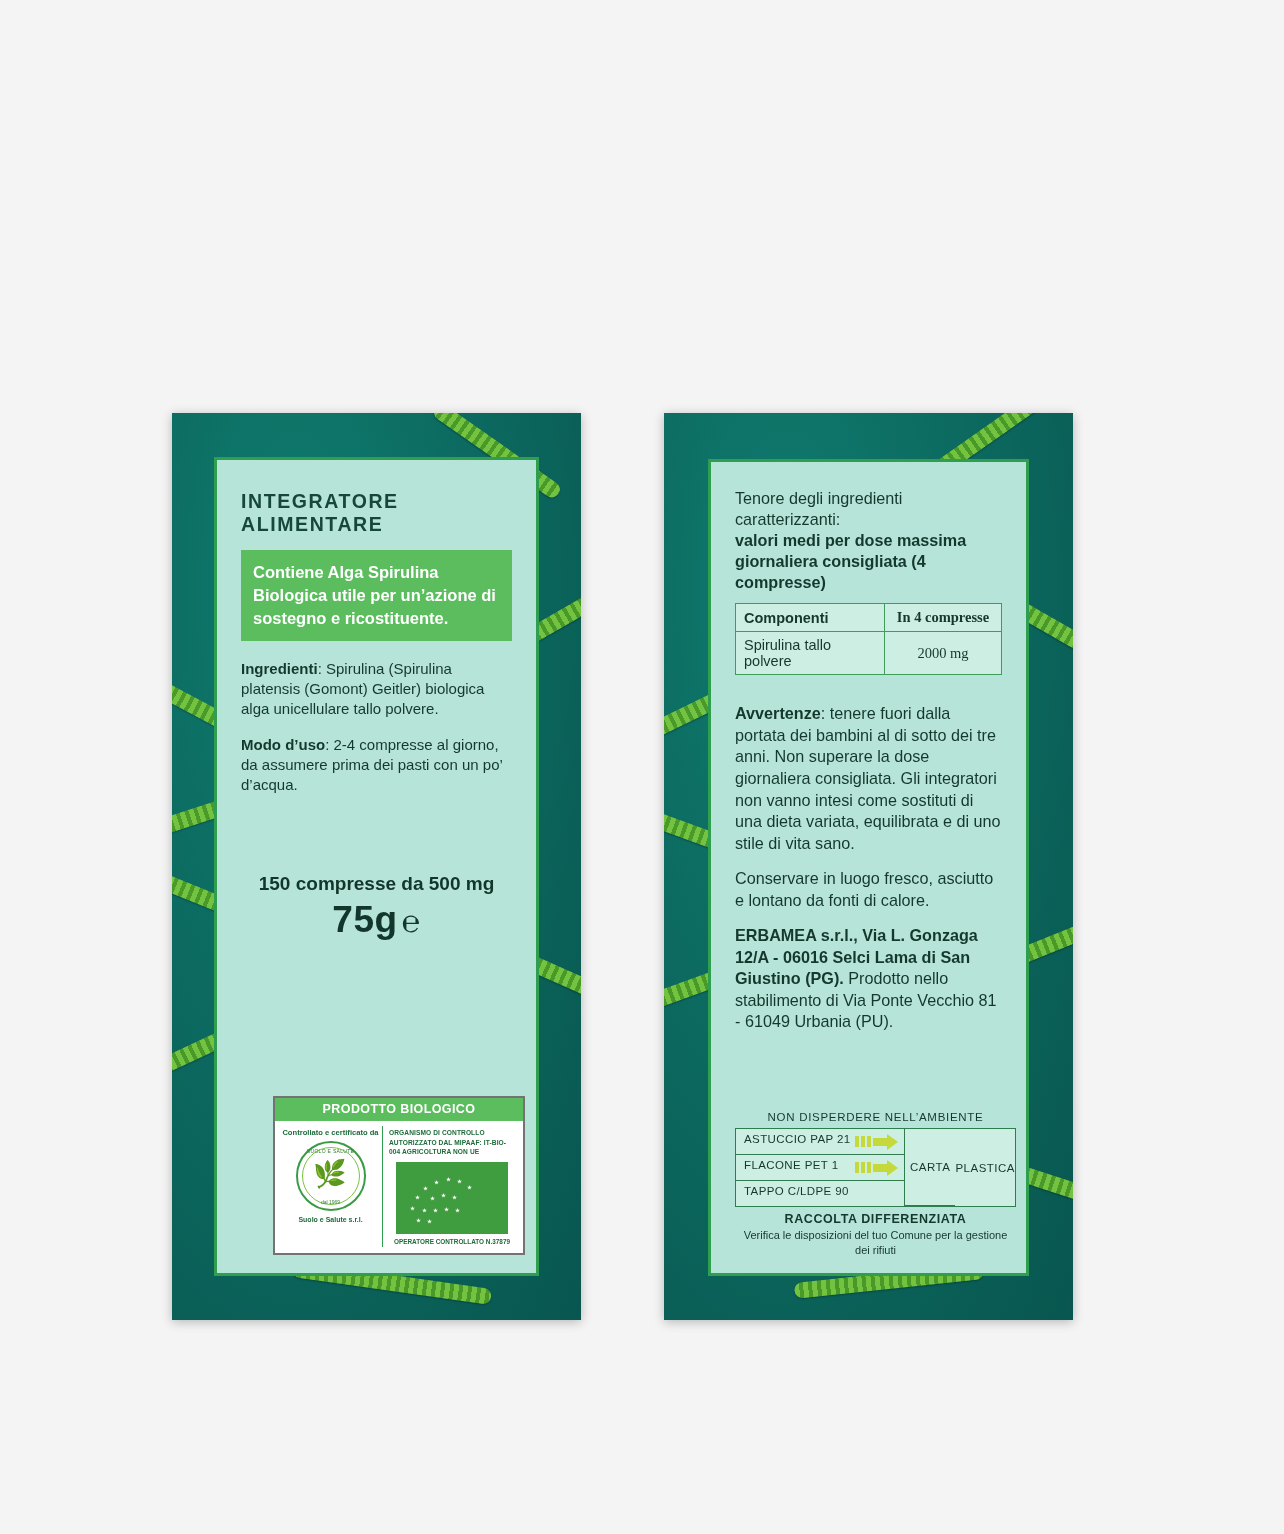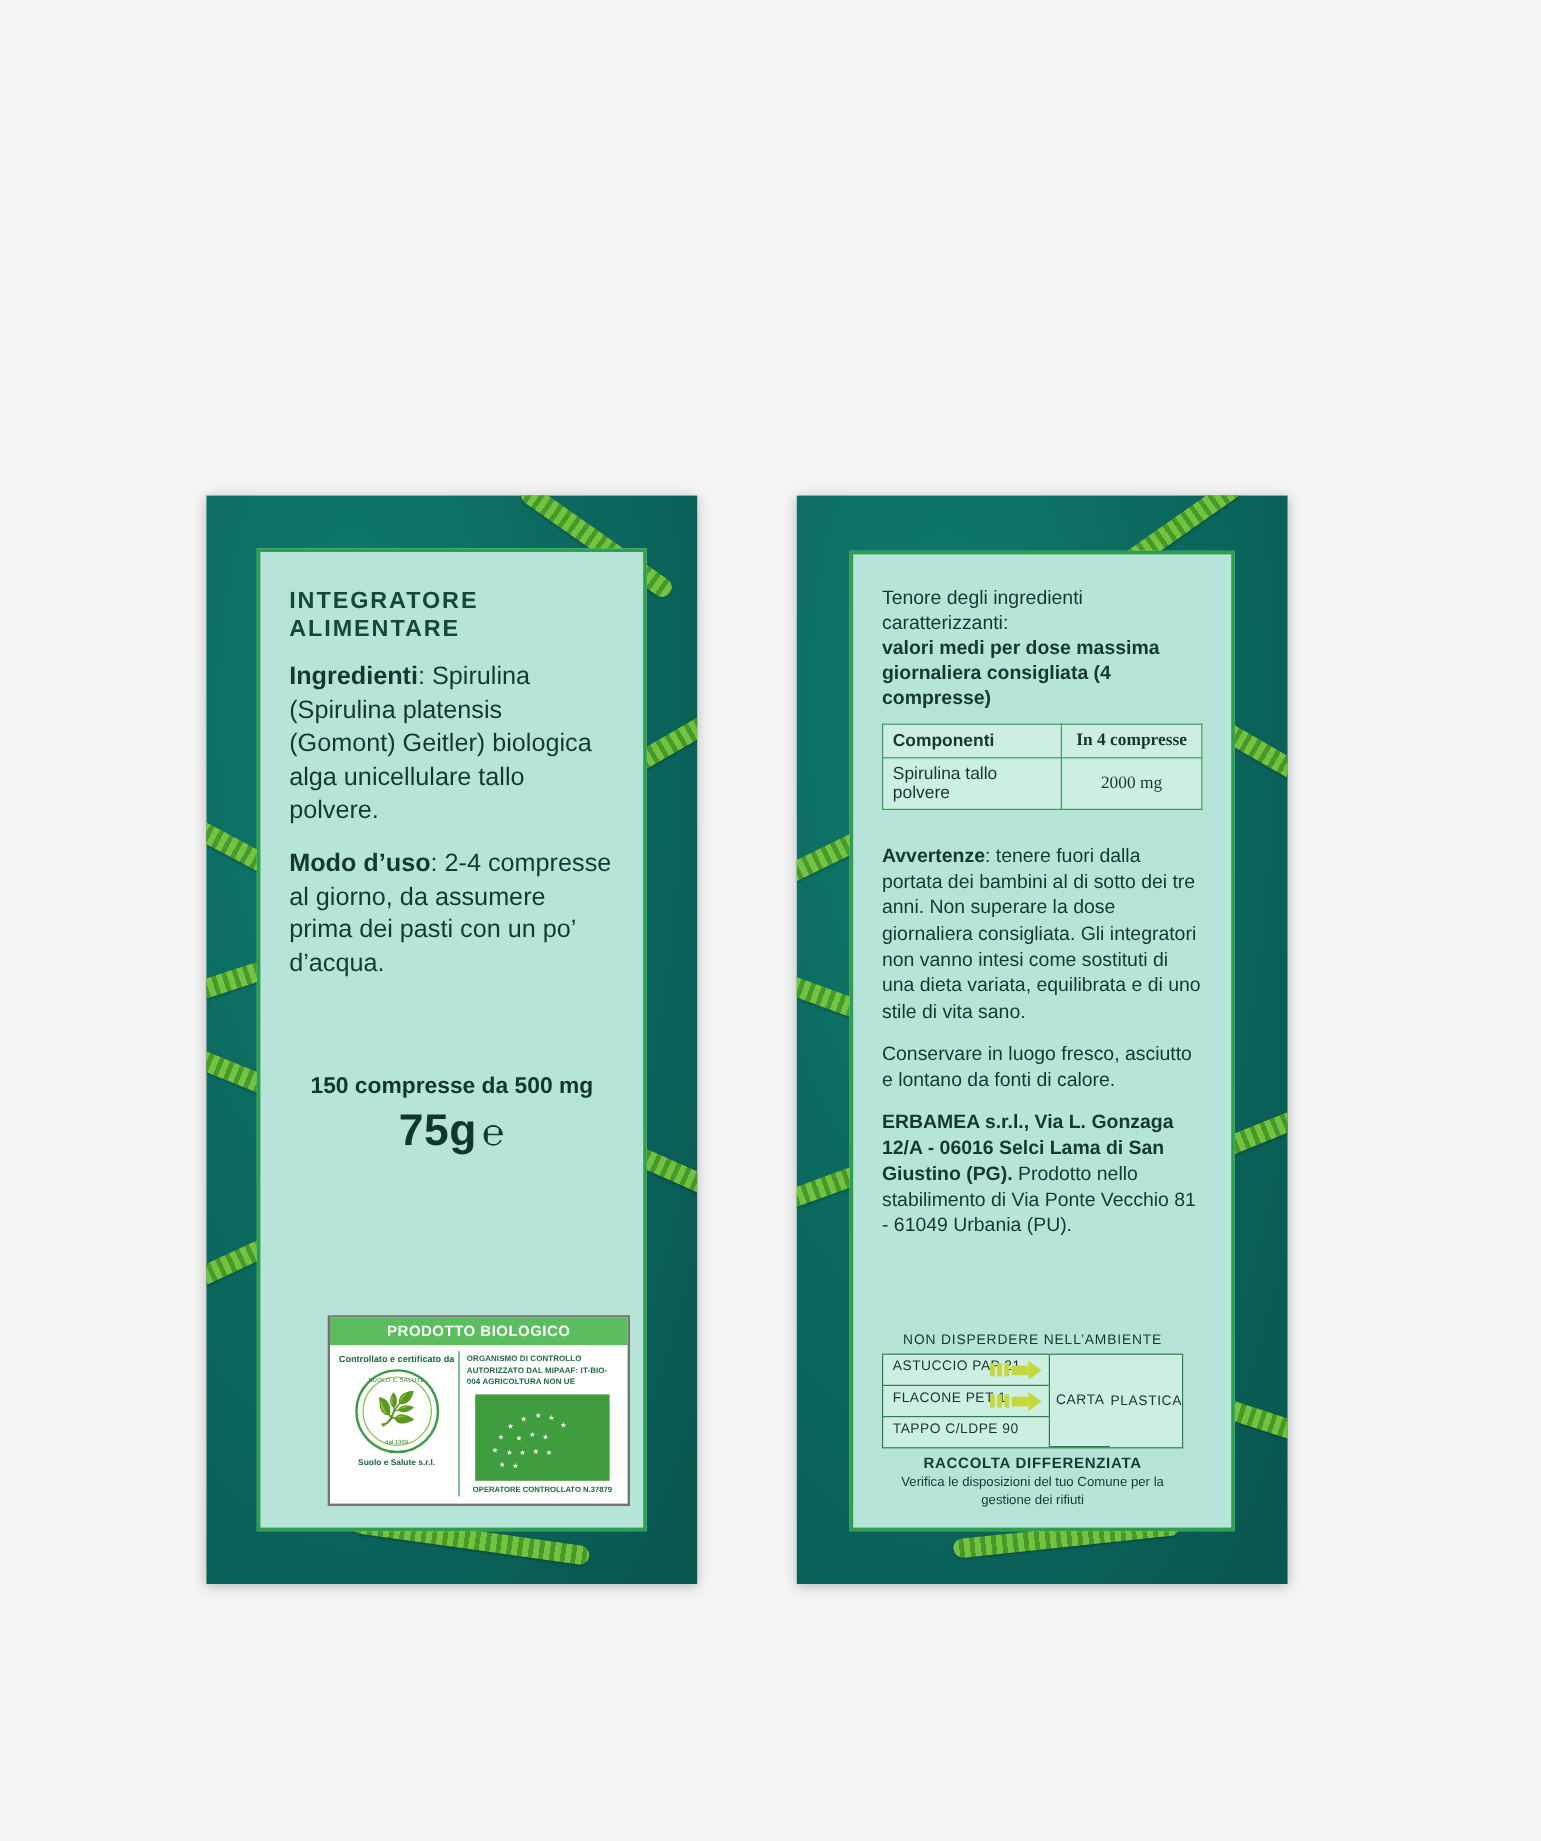--- a/index.html
+++ b/index.html
@@ -91,21 +91,21 @@
   .green-box {
     background: #5bbd5e;
     color: #ffffff;
     font-weight: bold;
     font-size: 16.5px;
     line-height: 1.38;
     padding: 11px 12px 12px 12px;
     margin-bottom: 18px;
   }
   .para {
-    font-size: 21px;
+    font-size: 15px;
     line-height: 1.33;
     margin: 0 0 16px 0;
     color: #15382d;
   }
   .para b { font-weight: bold; }
 
   .qty {
     text-align: center;
     font-size: 19px;
     font-weight: bold;
@@ -281,21 +281,21 @@
     line-height: 1.33;
     margin: 0 0 14px 0;
     color: #15382d;
   }
   .r-para b { font-weight: bold; }
 
   
   .recycle {
     position: absolute;
     left: 24px;
-    right: 40px;
+    right: 10px;
     bottom: 16px;
   }
   .rec-title {
     text-align: center;
     font-size: 11.5px;
     letter-spacing: 0.7px;
     color: #15382d;
     margin-bottom: 5px;
   }
   .rec-box {
@@ -389,20 +389,21 @@
       <div class="filament" style="left:300px; top:200px; width:170px; transform:rotate(-30deg);"></div>
       <div class="filament" style="left:320px; top:560px; width:160px; transform:rotate(24deg);"></div>
       <div class="filament" style="left:120px; top:862px; width:200px; transform:rotate(8deg);"></div>
       <div class="filament" style="left:250px; top:30px; width:150px; transform:rotate(35deg);"></div>
 
       <div class="inner">
         <div class="content">
 
           <div class="title">INTEGRATORE ALIMENTARE</div>
 
+          <div class="green-box">Contiene Alga Spirulina Biologica utile per un’azione di sostegno e ricostituente.</div>
 
           <p class="para">
             <b>Ingredienti</b><span>: Spirulina (Spirulina platensis (Gomont) Geitler) biologica alga unicellulare tallo polvere.</span>
           </p>
 
           <p class="para">
             <b>Modo d’uso</b><span>: 2-4 compresse al giorno, da assumere prima dei pasti con un po’ d’acqua.</span>
           </p>
 
           <div class="qty">150 compresse da 500 mg</div>

